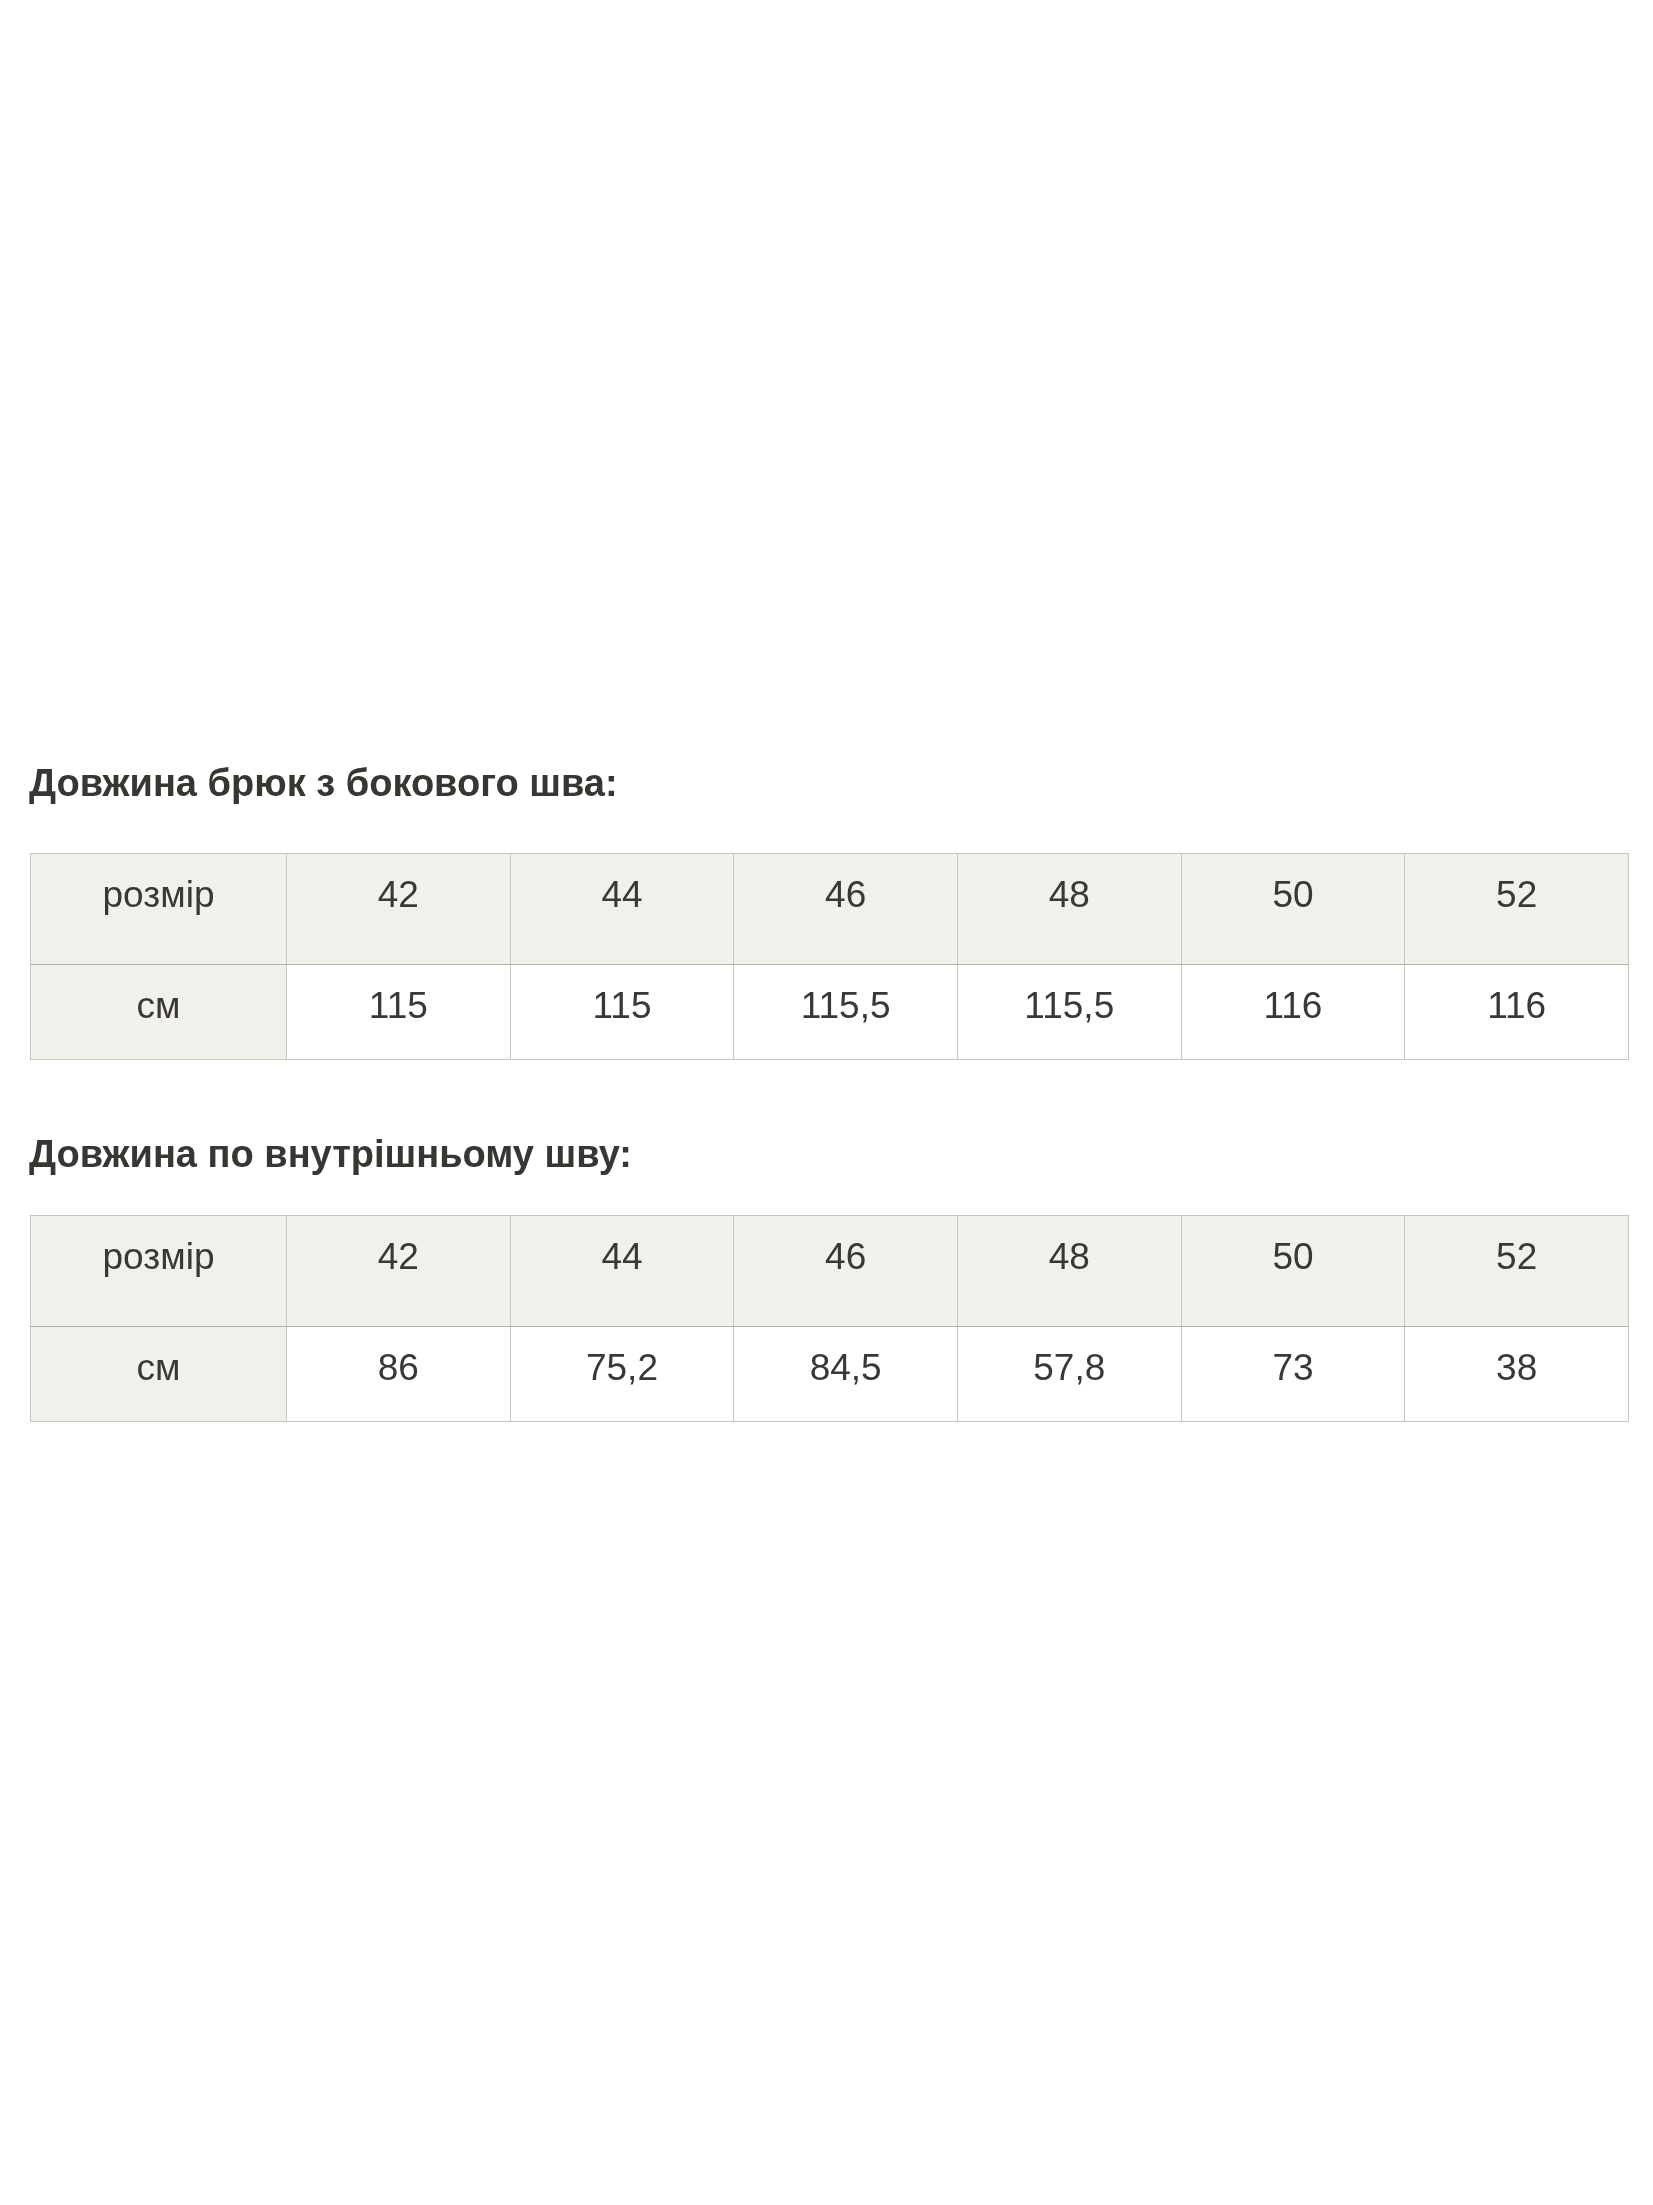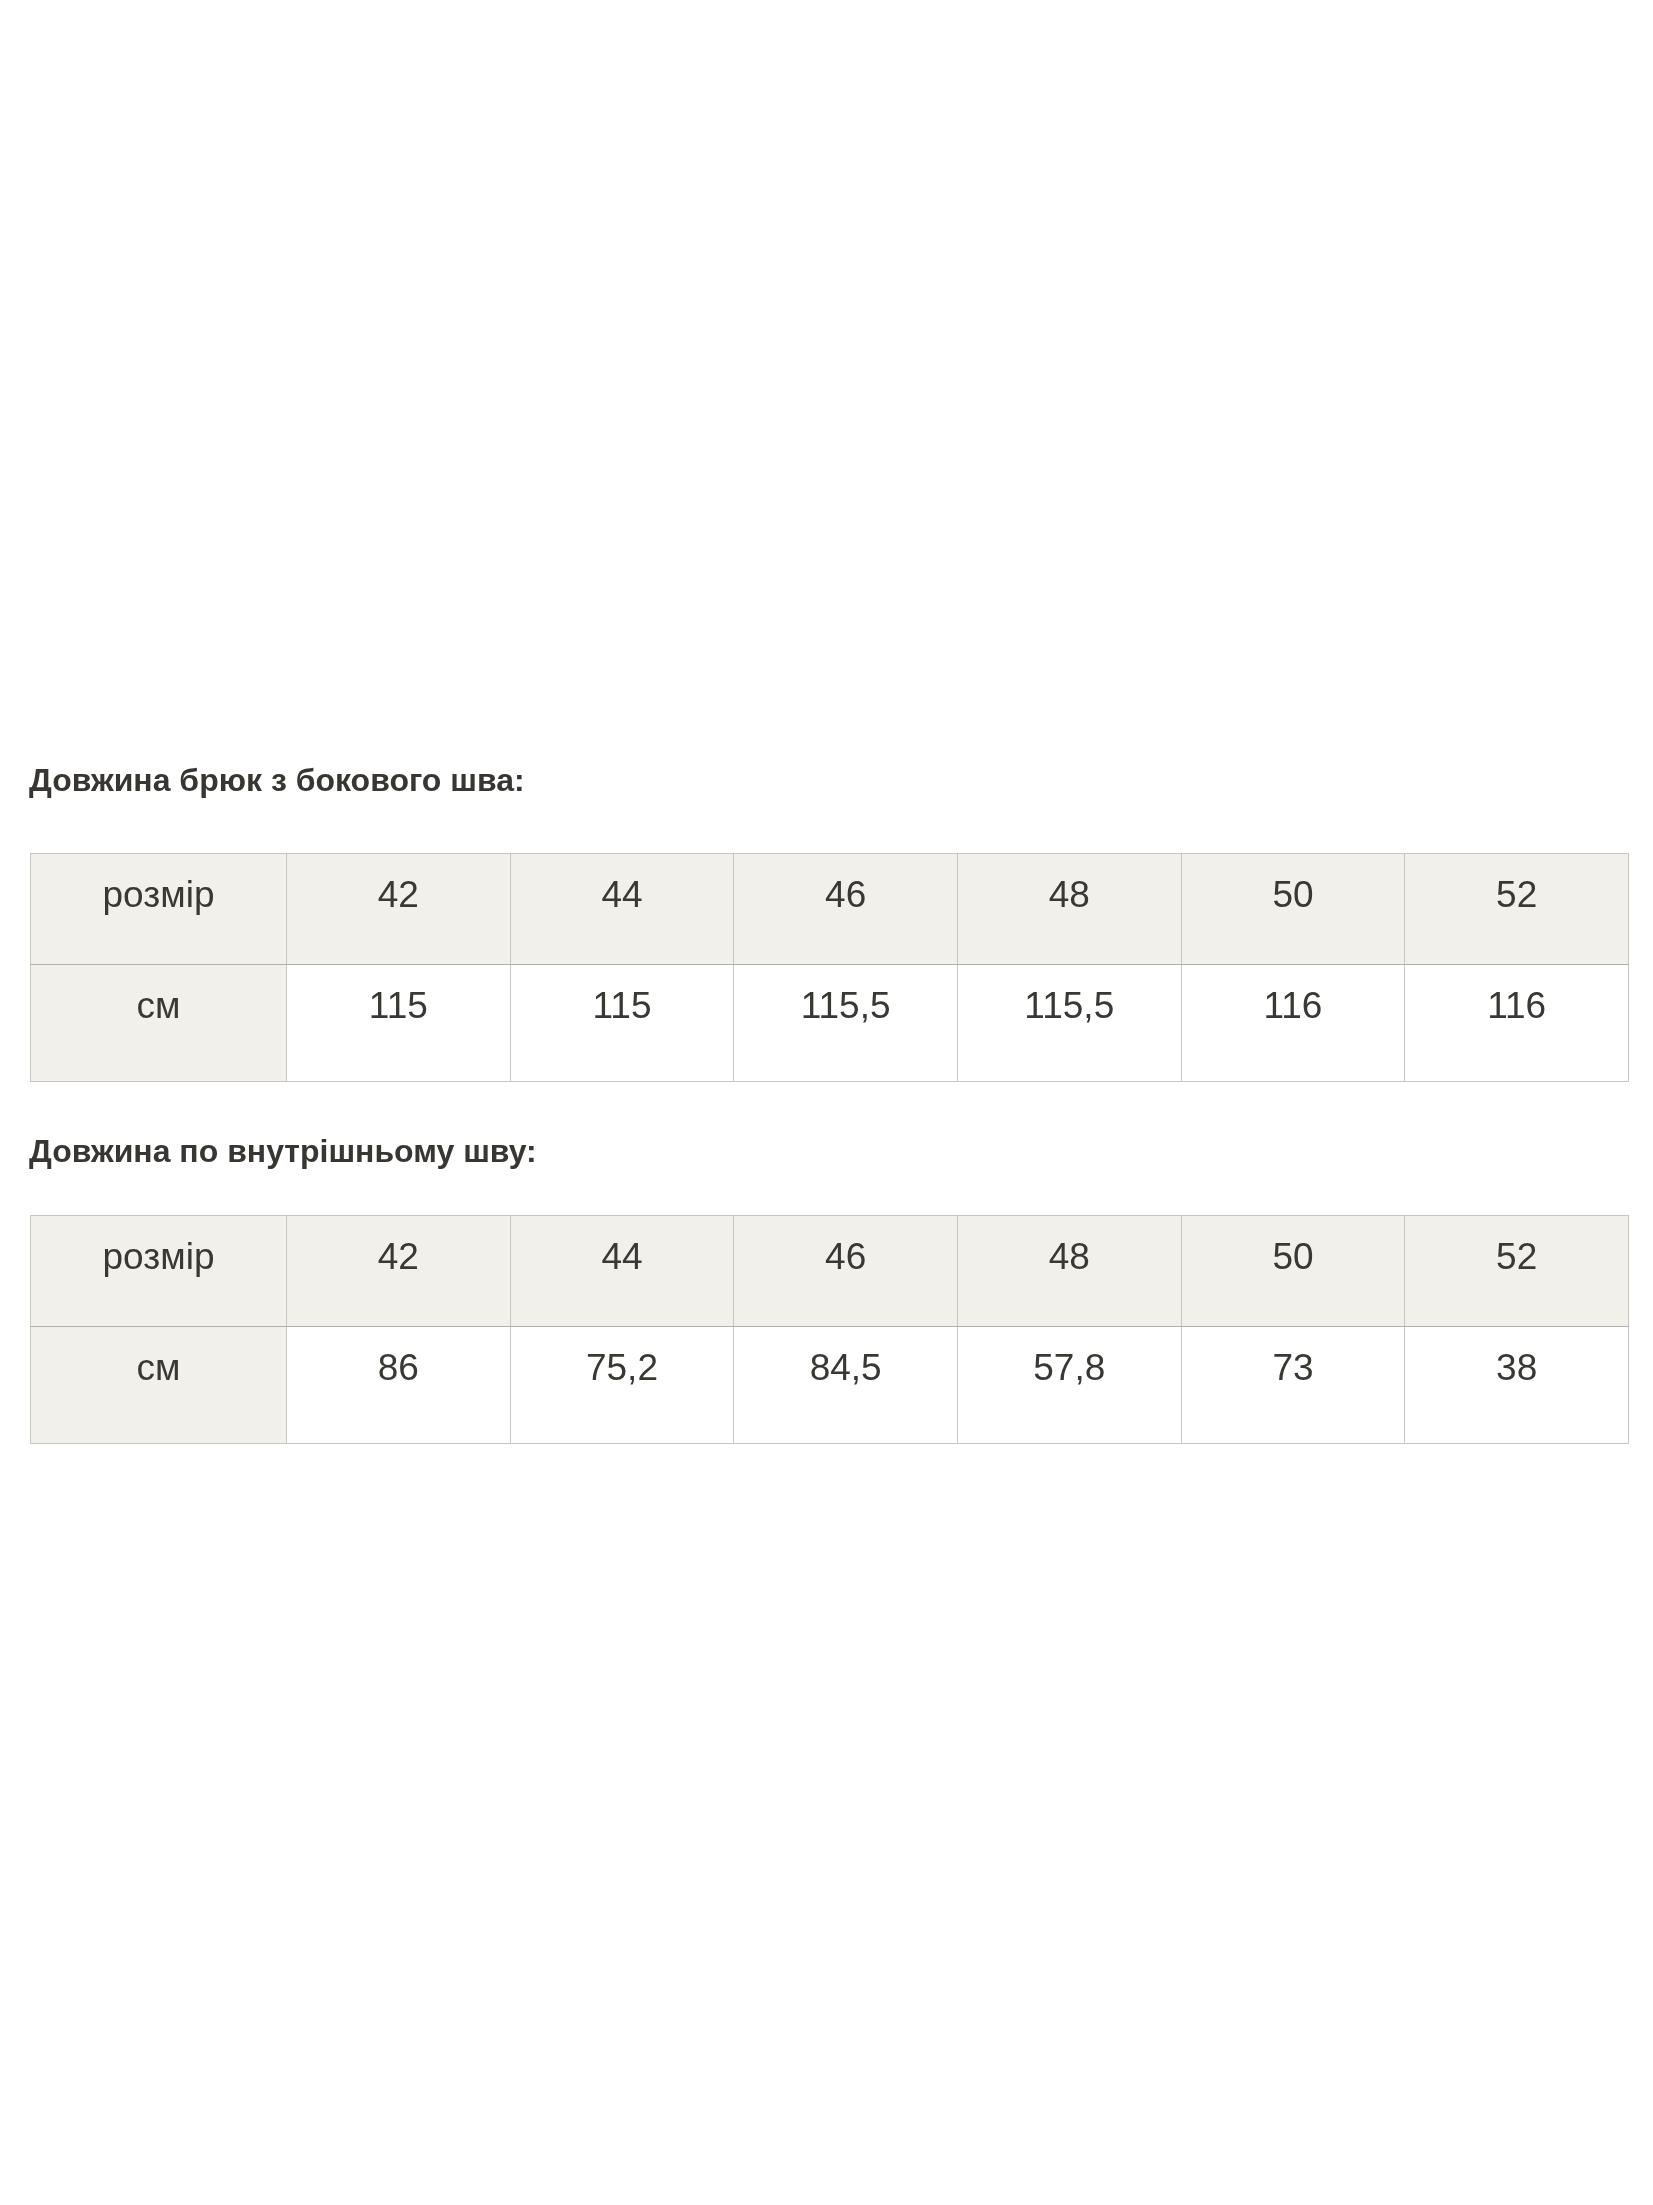--- a/index.html
+++ b/index.html
@@ -15,21 +15,21 @@
   body{
     width:1654px;height:2205px;
     background:var(--page_bg);
     font-family:"Liberation Sans", sans-serif;
     position:relative;
     overflow:hidden;
   }
   .heading{
     position:absolute;
     margin:0;
-    font-size:32px;
+    font-size:38px;
     line-height:1.2;
     font-weight:700;
     color:var(--heading_text);
     white-space:nowrap;
   }
   .heading-1{left:29px;top:761px;}
   .heading-2{left:29px;top:1132px;}
   .size-table{
     position:absolute;
     width:1599px;
@@ -50,21 +50,21 @@
     font-weight:400;
     color:var(--text);
     background:var(--cell_value_bg);
   }
   .size-table tr.hdr td{
     height:111px;
     background:var(--cell_header_bg);
     border-bottom-color:var(--header_divider);
     margin-left:48px;
   }
-  .size-table tr.val td{height:117px;}
+  .size-table tr.val td{height:95px;}
   .size-table td.label{background:var(--cell_header_bg);}
 </style>
 </head>
 <body>
 
 <div>
 
   <h2 class="heading heading-1">Довжина брюк з бокового шва:</h2>
 
   <table class="size-table table-1">

